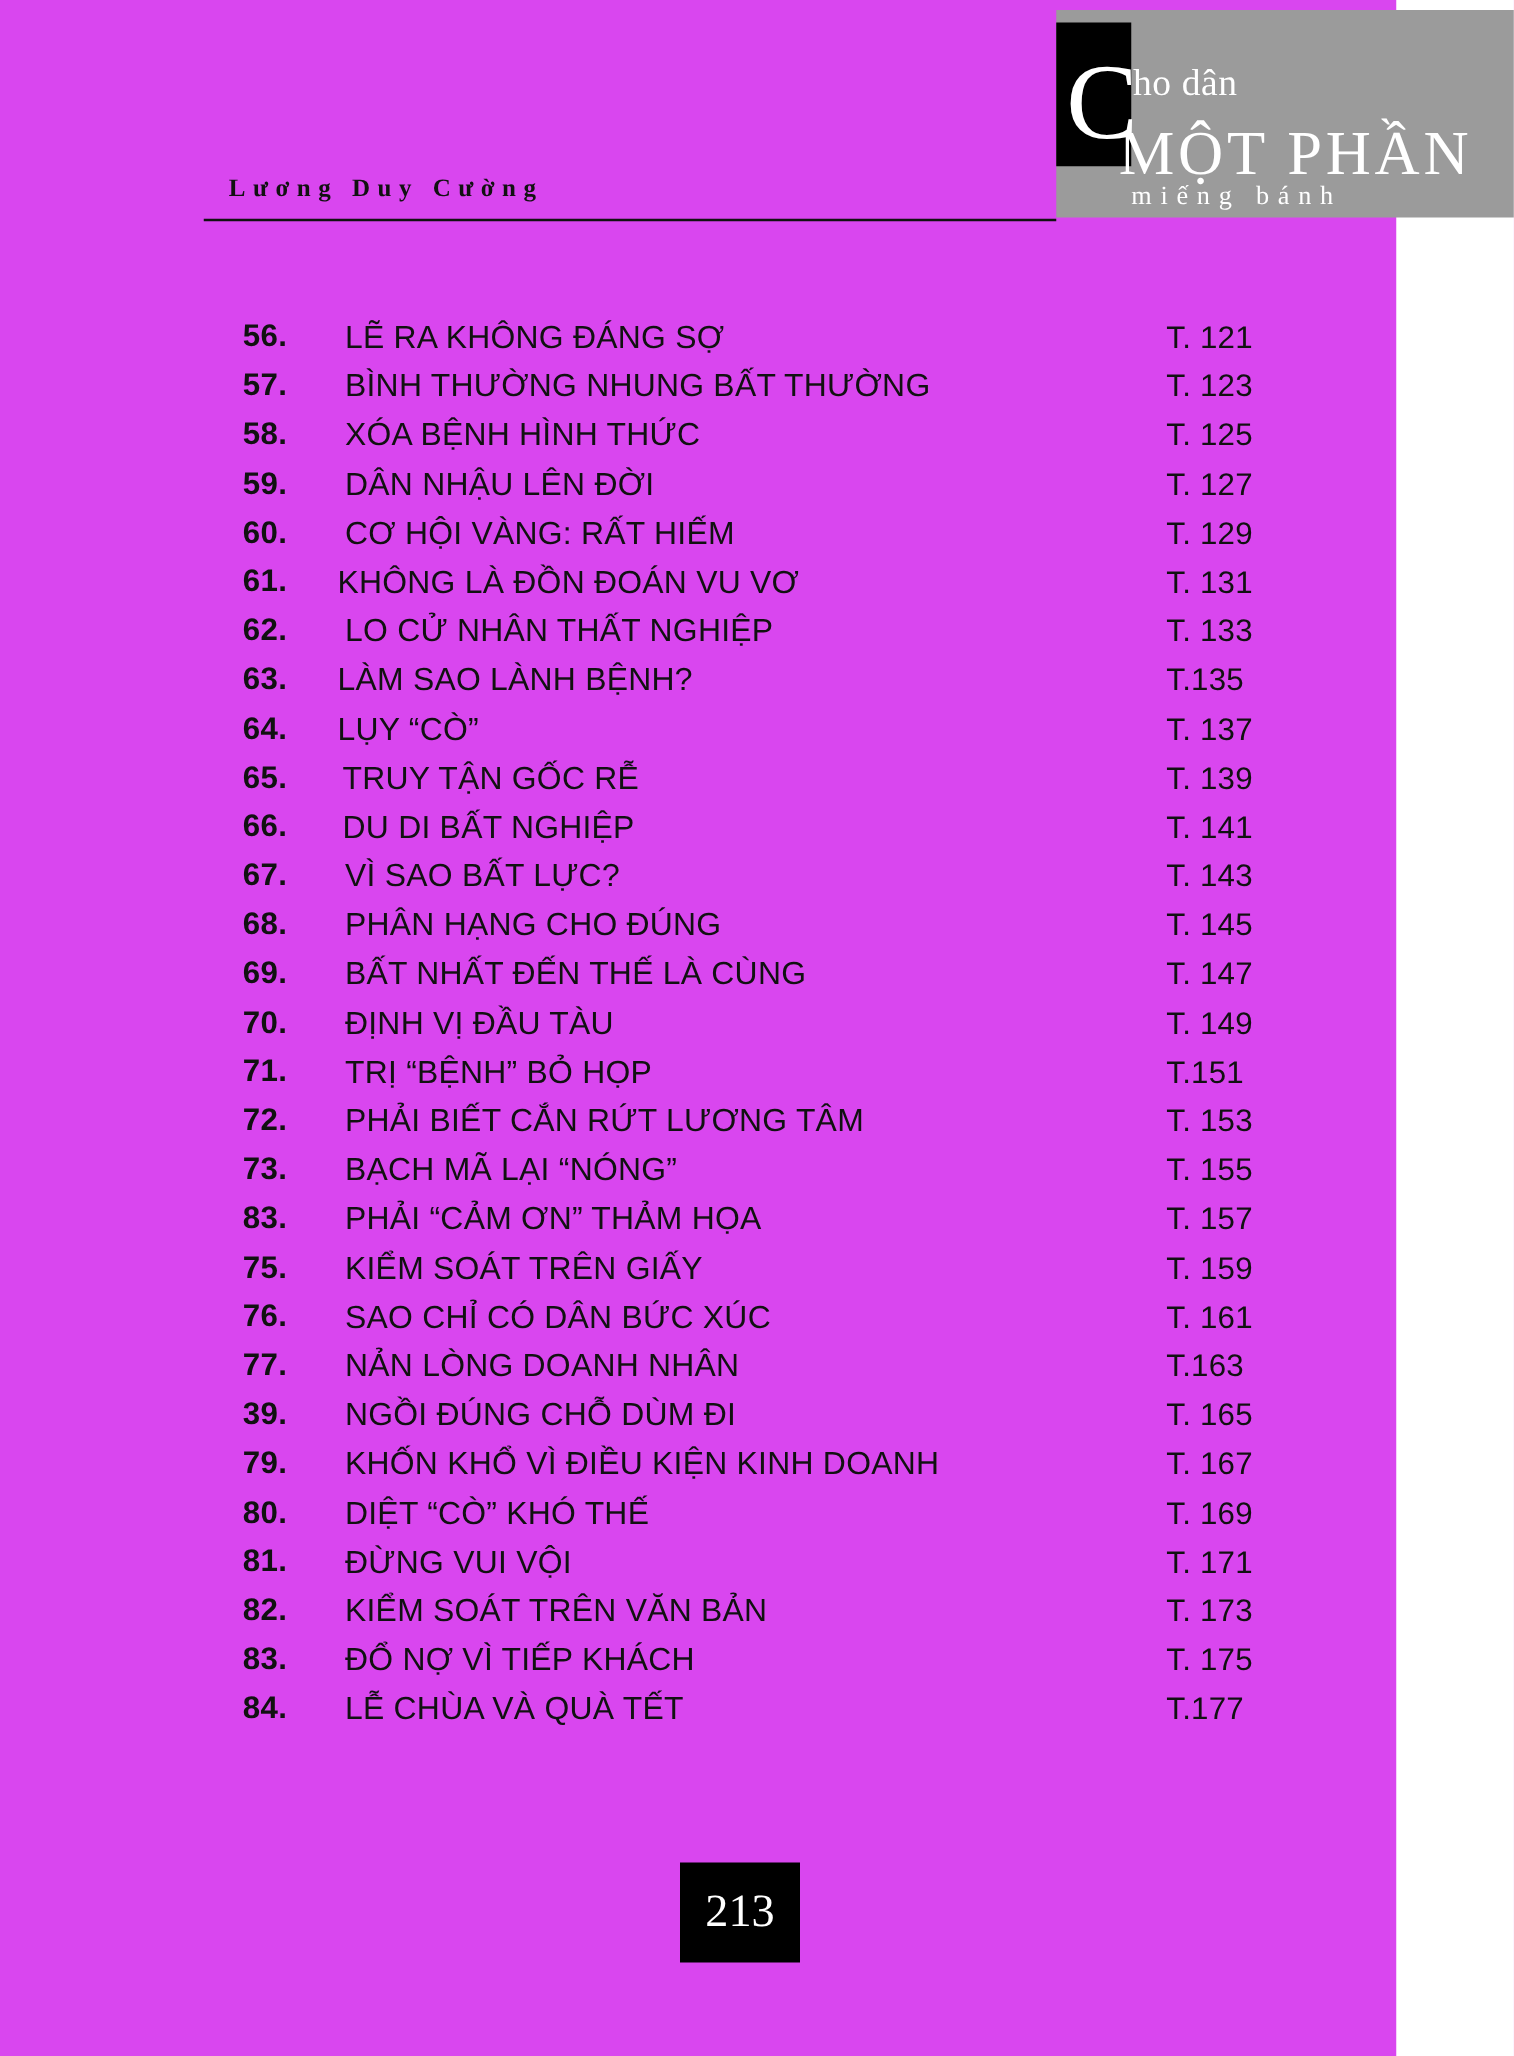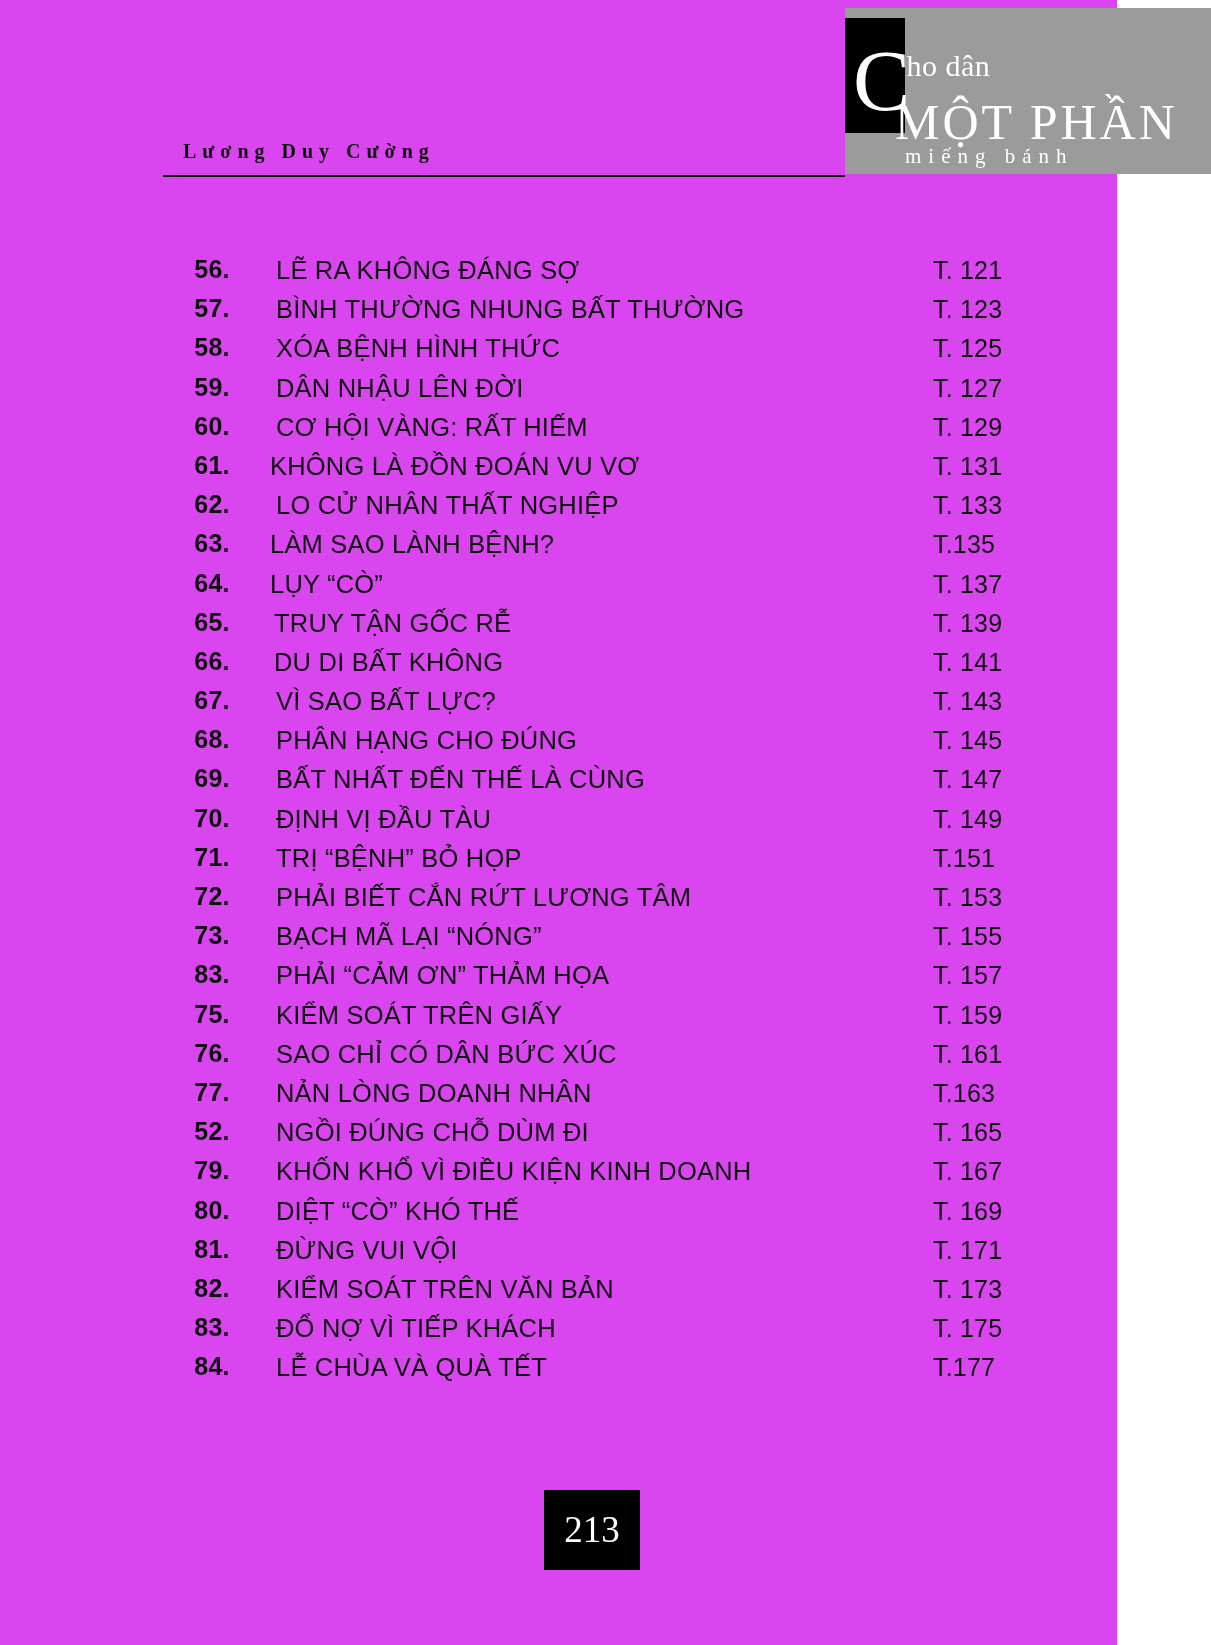--- a/index.html
+++ b/index.html
@@ -253,21 +253,21 @@
     </div>
 
     <div class="toc-row ind2">
       <span class="toc-num">65.</span>
       <span class="toc-title">TRUY TẬN GỐC RỄ</span>
       <span class="toc-page">T. 139</span>
     </div>
 
     <div class="toc-row ind2">
       <span class="toc-num">66.</span>
-      <span class="toc-title">DU DI BẤT KHÔNG</span>
+      <span class="toc-title">DU DI BẤT NGHIỆP</span>
       <span class="toc-page">T. 141</span>
     </div>
 
     <div class="toc-row">
       <span class="toc-num">67.</span>
       <span class="toc-title">VÌ SAO BẤT LỰC?</span>
       <span class="toc-page">T. 143</span>
     </div>
 
     <div class="toc-row">
@@ -324,21 +324,21 @@
       <span class="toc-page">T. 161</span>
     </div>
 
     <div class="toc-row">
       <span class="toc-num">77.</span>
       <span class="toc-title">NẢN LÒNG DOANH NHÂN</span>
       <span class="toc-page">T.163</span>
     </div>
 
     <div class="toc-row">
-      <span class="toc-num">52.</span>
+      <span class="toc-num">39.</span>
       <span class="toc-title">NGỒI ĐÚNG CHỖ DÙM ĐI</span>
       <span class="toc-page">T. 165</span>
     </div>
 
     <div class="toc-row">
       <span class="toc-num">79.</span>
       <span class="toc-title">KHỐN KHỔ VÌ ĐIỀU KIỆN KINH DOANH</span>
       <span class="toc-page">T. 167</span>
     </div>
 

